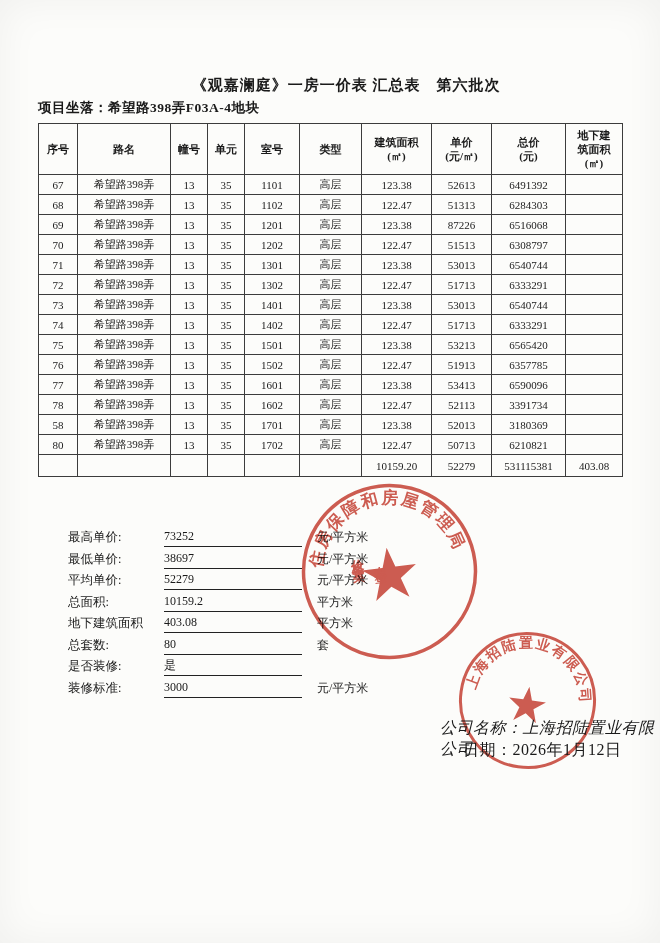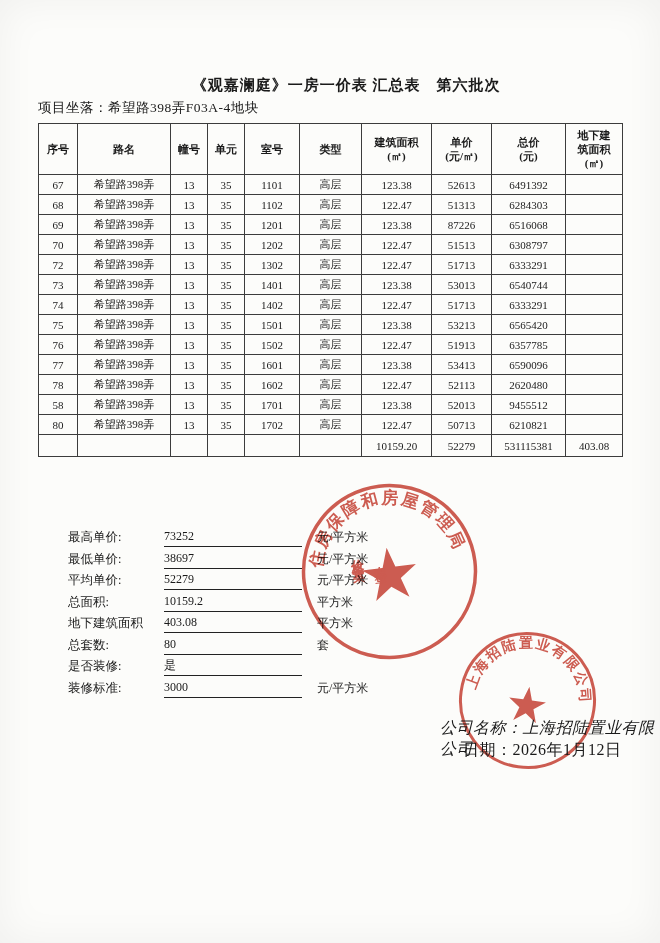--- a/index.html
+++ b/index.html
@@ -15,21 +15,21 @@
     position:absolute;inset:0;
     background:#fcfcfa;
     box-shadow:inset 0 0 40px rgba(0,0,0,0.05);
   }
   .doc-title{
     position:absolute;top:76px;left:16px;width:100%;
     text-align:center;font-size:15px;font-weight:700;letter-spacing:1px;
   }
   .project-line{
     position:absolute;top:99px;left:38px;
-    font-size:13.5px;font-weight:400;letter-spacing:0.5px;
+    font-size:13.5px;font-weight:700;letter-spacing:0.5px;
   }
   table.price-table{
     position:absolute;top:123px;left:38px;width:584px;
     border-collapse:collapse;table-layout:fixed;
     font-size:11px;
   }
   table.price-table th, table.price-table td{
     border:1px solid #3c3c3c;
     text-align:center;vertical-align:middle;
     padding:0 2px;overflow:hidden;
@@ -163,20 +163,32 @@
           <td>13</td>
           <td>35</td>
           <td>1202</td>
           <td>高层</td>
           <td>122.47</td>
           <td>51513</td>
           <td>6308797</td>
           <td></td>
         </tr>
         <tr>
+          <td>71</td>
+          <td>希望路398弄</td>
+          <td>13</td>
+          <td>35</td>
+          <td>1301</td>
+          <td>高层</td>
+          <td>123.38</td>
+          <td>53013</td>
+          <td>6540744</td>
+          <td></td>
+        </tr>
+        <tr>
           <td>72</td>
           <td>希望路398弄</td>
           <td>13</td>
           <td>35</td>
           <td>1302</td>
           <td>高层</td>
           <td>122.47</td>
           <td>51713</td>
           <td>6333291</td>
           <td></td>
@@ -243,33 +255,33 @@
         </tr>
         <tr>
           <td>78</td>
           <td>希望路398弄</td>
           <td>13</td>
           <td>35</td>
           <td>1602</td>
           <td>高层</td>
           <td>122.47</td>
           <td>52113</td>
-          <td>2620480</td>
+          <td>3391734</td>
           <td></td>
         </tr>
         <tr>
           <td>58</td>
           <td>希望路398弄</td>
           <td>13</td>
           <td>35</td>
           <td>1701</td>
           <td>高层</td>
           <td>123.38</td>
           <td>52013</td>
-          <td>9455512</td>
+          <td>3180369</td>
           <td></td>
         </tr>
         <tr>
           <td>80</td>
           <td>希望路398弄</td>
           <td>13</td>
           <td>35</td>
           <td>1702</td>
           <td>高层</td>
           <td>122.47</td>

